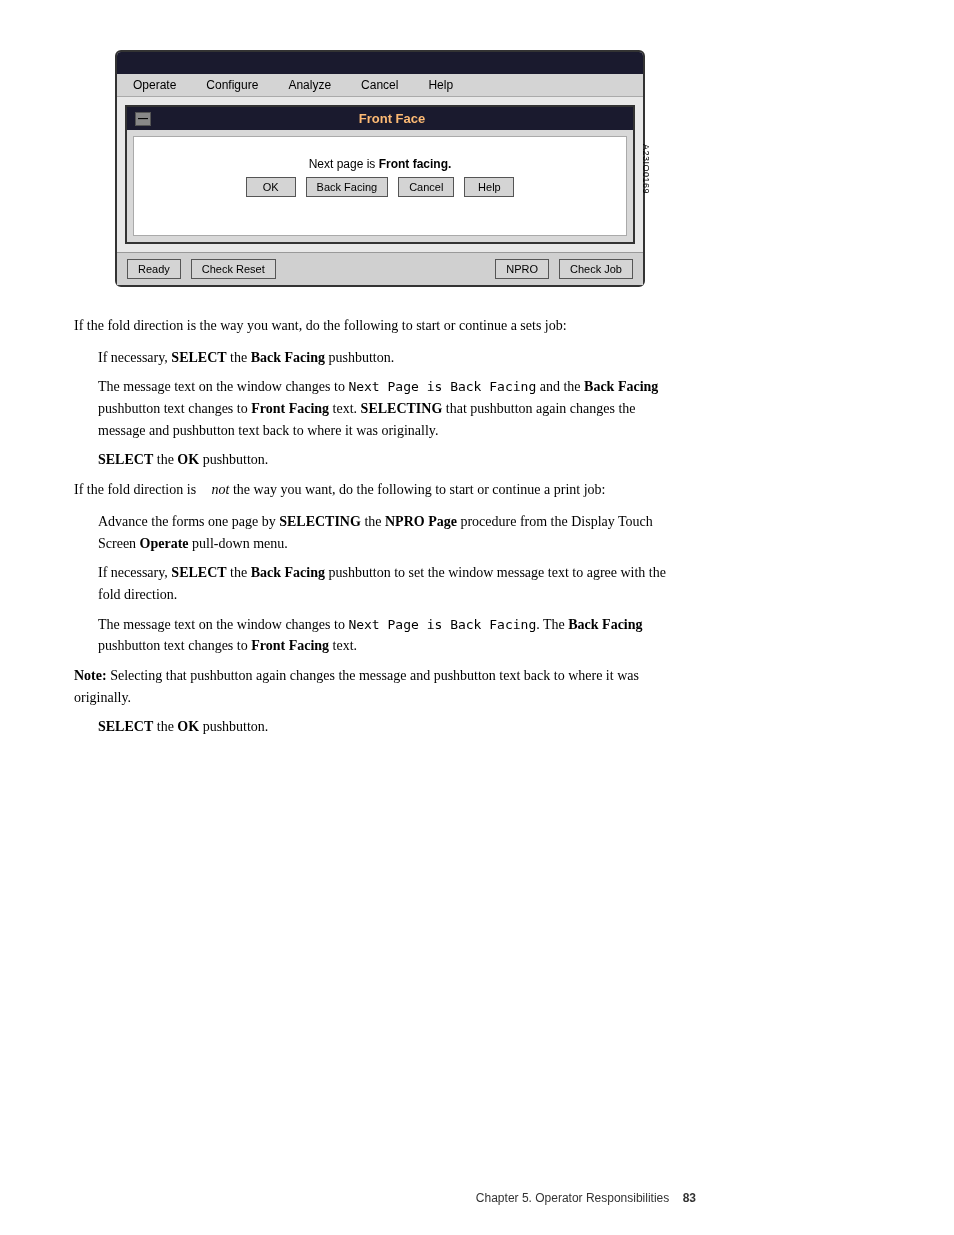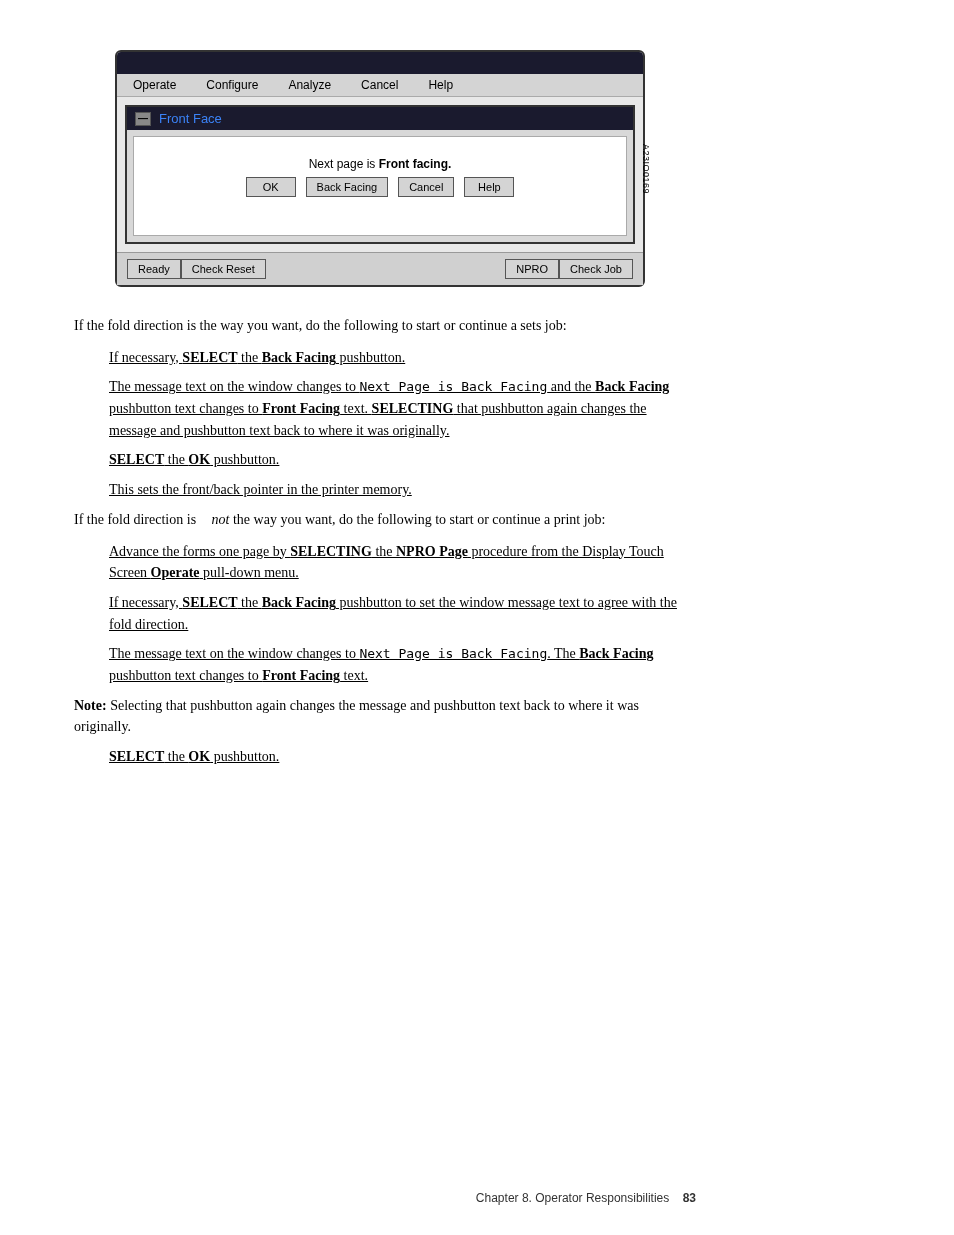--- a/index.html
+++ b/index.html
@@ -87,25 +87,25 @@
       justify-content: center;
       font-size: 10px;
       font-weight: bold;
       margin-right: 8px;
       color: #000;
       cursor: pointer;
     }
 
     .dialog-title-text {
       flex: 1;
-      text-align: left;
+      text-align: center;
       font-size: 13px;
-      font-weight: normal;
-      font-family: sans-serif;
-      color: #3b82f6;
+      font-weight: bold;
+      font-family: sans-serif;
+      color: #fdba74;
     }
 
     .dialog-body {
       background: #ffffff;
       border: 1px solid #aaa;
       margin: 6px;
       padding: 20px 10px 14px 10px;
       min-height: 100px;
     }
 
@@ -133,20 +133,21 @@
       font-size: 11px;
       font-family: sans-serif;
       cursor: pointer;
       min-width: 50px;
       text-align: center;
     }
 
     
     .status-bar {
       display: flex;
+      gap: 10px;
       padding: 6px 10px;
       background: #d0d0d0;
       border-top: 1px solid #999;
       align-items: flex-end;
       position: relative;
     }
 
     .status-btn {
       border: 1.5px solid #555;
       background: #d4d4d4;
@@ -180,23 +181,22 @@
       font-size: 14px;
       line-height: 1.55;
       font-family: serif;
     }
 
     .text-content p {
       margin-bottom: 10px;
     }
 
     .text-content .indented {
-      margin-left: 35px;
+      margin-left: 24px;
       margin-bottom: 8px;
-      text-decoration: underline;
     }
 
     .text-content .note-indented {
       margin-bottom: 8px;
     }
 
     .text-content code {
       font-family: monospace;
       font-size: 13px;
     }
@@ -279,23 +279,20 @@
     </p>
 
     <p class="indented">
       The message text on the window changes to <code>Next Page is Back Facing</code> and the <strong>Back Facing</strong> pushbutton text changes to <strong>Front Facing</strong> text. <strong>SELECTING</strong> that pushbutton again changes the message and pushbutton text back to where it was originally.
     </p>
 
     <p class="indented">
       <strong>SELECT</strong> the <strong>OK</strong> pushbutton.
     </p>
 
-    <p class="indented">
-      This sets the front/back pointer in the printer memory.
-    </p>
 
     <p>
       If the fold direction is <em>not</em> the way you want, do the following to start or continue a print job:
     </p>
 
     <p class="indented">
       Advance the forms one page by <strong>SELECTING</strong> the <strong>NPRO Page</strong> procedure from the Display Touch Screen <strong>Operate</strong> pull-down menu.
     </p>
 
     <p class="indented">
@@ -310,16 +307,16 @@
       <strong>Note:</strong> Selecting that pushbutton again changes the message and pushbutton text back to where it was originally.
     </p>
 
     <p class="indented">
       <strong>SELECT</strong> the <strong>OK</strong> pushbutton.
     </p>
 
   </div>
 
   <div class="page-footer">
-    <span>Chapter 8. Operator Responsibilities</span>&nbsp;&nbsp;&nbsp;&nbsp;<strong>83</strong>
+    <span>Chapter 5. Operator Responsibilities</span>&nbsp;&nbsp;&nbsp;&nbsp;<strong>83</strong>
   </div>
 
 </div>
 
 </body></html>

